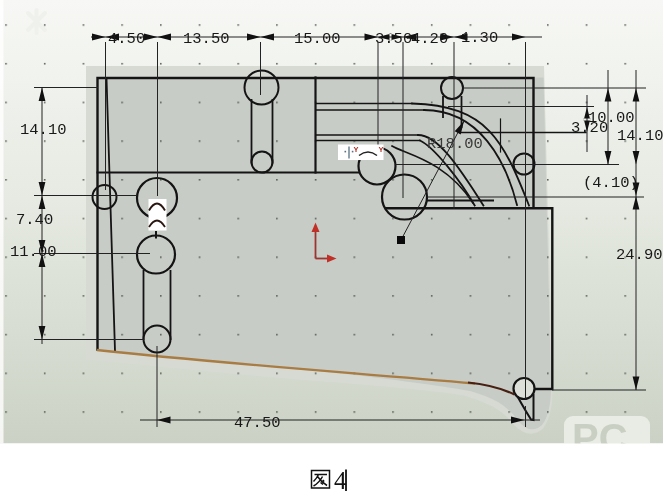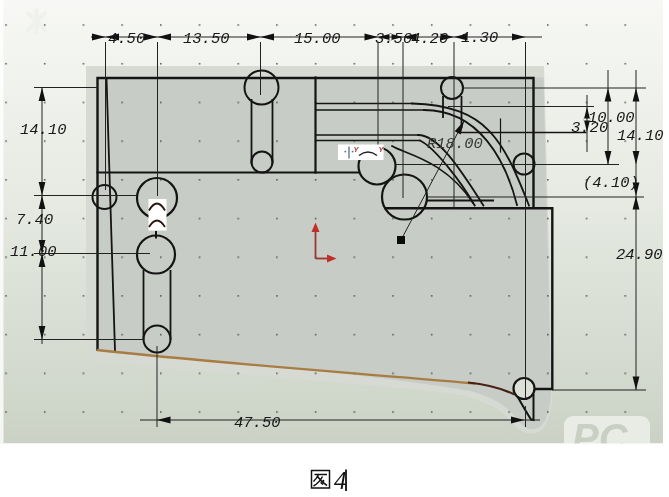--- a/index.html
+++ b/index.html
@@ -1,17 +1,17 @@
 <!DOCTYPE html>
 <html><head>
 <meta charset="utf-8">
 <style>
   html,body{margin:0;padding:0;background:#ffffff;}
   #stage{position:relative;width:669px;height:497px;overflow:hidden;background:#ffffff;
-         font-family:"Liberation Mono", monospace;font-style:italic;}
+         font-family:"Liberation Mono", monospace;}
   svg{display:block;}
 </style>
 </head>
 <body>
 <div id="stage">
 <svg width="669" height="497" viewBox="0 0 669 497">
 <defs>
   <linearGradient id="bggrad" x1="0" y1="0" x2="0" y2="1">
     <stop offset="0" stop-color="#f7f8f5"></stop>
     <stop offset="0.45" stop-color="#e6eae2"></stop>

